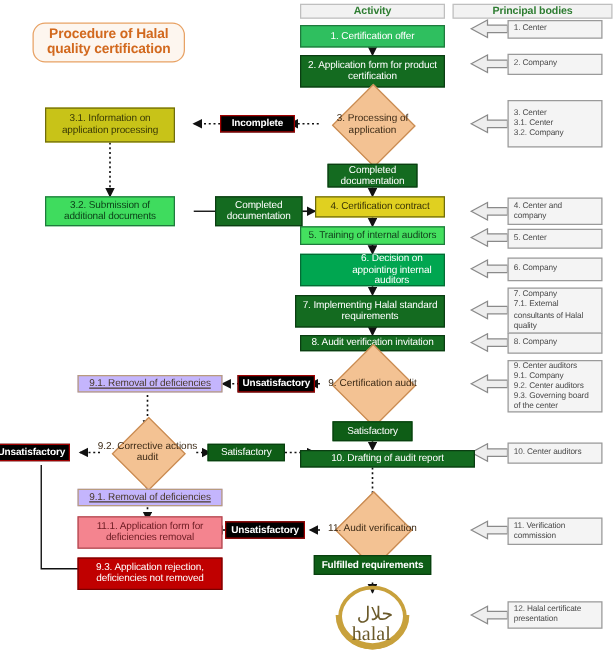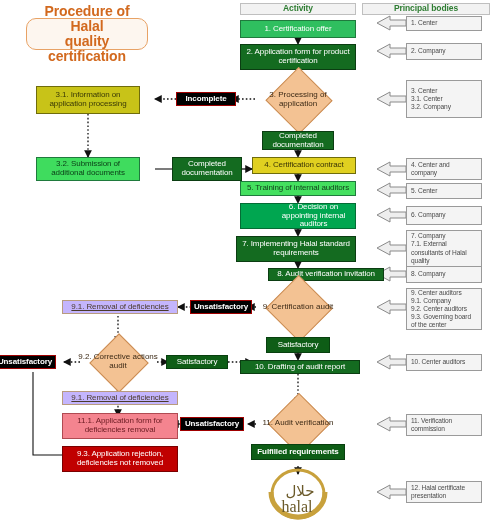--- a/index.html
+++ b/index.html
@@ -29,21 +29,21 @@
     font-size:8.5px;
   }
   .hdr.pb{color:#2e7d32;}
   
   .title-bubble{
     background:#fdf6ef;
     border:1.6px solid #e8a265;
     border-radius:10px;
     color:#d2691e;
     font-weight:bold;
-    font-size:14px;
+    font-size:11px;
     padding:2px 4px;
   }
   
   .box{border:1px solid #555;font-size:8px;padding:1px 3px;}
   .g-light{background:#2fbf5f;color:#ffffff;border-color:#1f7a3d;}
   .g-mid  {background:#00a650;color:#ffffff;border-color:#046c35;padding-left:34px;}
   .g-bright{background:#3fdc5e;color:#0b3d17;border-color:#1f7a3d;}
   .g-vivid{background:#44e05f;color:#113d1b;border-color:#1f7a3d;}
   .g-dark {background:#146b20;color:#ffffff;border-color:#0b3d12;}
   .g-dark2{background:#0e5d16;color:#ffffff;border-color:#08400f;}
@@ -166,30 +166,30 @@
   <div class="node box g-dark" style="left:262px;top:131px;width:72px;height:19px;">Completed documentation</div>
 
   <div class="node box yellow" style="left:252px;top:157px;width:104px;height:17px;">4. Certification contract</div>
 
   <div class="node box g-vivid" style="left:240px;top:181px;width:116px;height:15px;">5. Training of internal auditors</div>
 
   <div class="node box g-mid" style="left:240px;top:203px;width:116px;height:26px;">6. Decision on appointing internal auditors</div>
 
   <div class="node box g-dark" style="left:236px;top:236px;width:120px;height:26px;">7. Implementing Halal standard requirements</div>
 
-  <div class="node box g-dark" style="left:240px;top:268px;width:116px;height:13px;margin-left:28px;">8. Audit verification invitation</div>
+  <div class="node box g-dark" style="left:240px;top:268px;width:116px;height:13px;">8. Audit verification invitation</div>
 
   <div class="diamond" style="left:248px;top:285px;width:100px;height:45px;">
     <div class="shape" style="left:27px;top:0px;width:46px;height:45px;"></div>
     <div class="lbl">9. Certification audit</div>
   </div>
 
   <div class="node box g-dark2" style="left:266px;top:337px;width:64px;height:16px;">Satisfactory</div>
 
-  <div class="node box g-dark" style="left:240px;top:360px;width:120px;height:14px;">10. Drafting of audit report</div>
+  <div class="node box g-dark" style="left:240px;top:360px;width:140px;height:14px;">10. Drafting of audit report</div>
 
   <div class="diamond" style="left:248px;top:402px;width:100px;height:42px;">
     <div class="shape" style="left:29px;top:0px;width:42px;height:42px;"></div>
     <div class="lbl">11. Audit verification</div>
   </div>
 
   <div class="node box g-dark2" style="left:251px;top:444px;width:94px;height:16px;font-weight:bold;">Fulfilled requirements</div>
 
   <div class="halal" style="left:266px;top:472px;width:64px;height:52px;">
     <svg width="64" height="52" viewBox="0 0 64 52">

